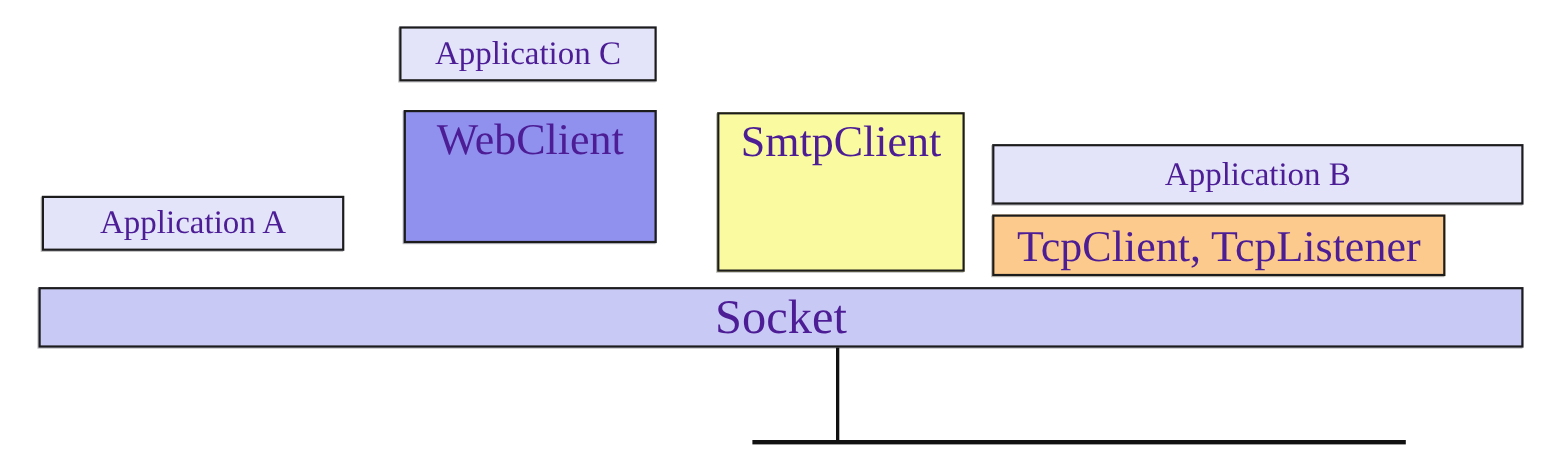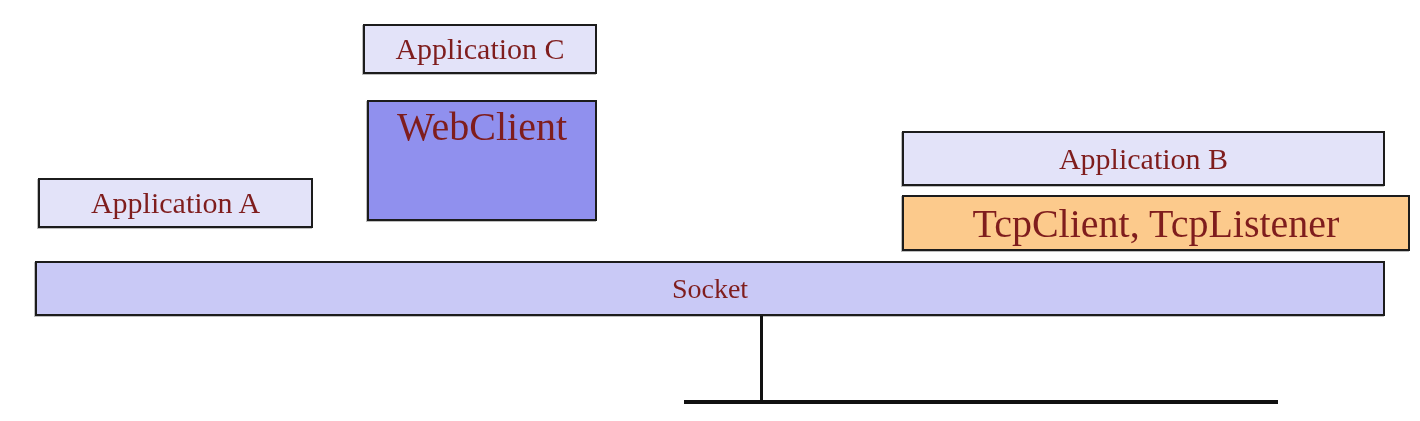--- a/index.html
+++ b/index.html
@@ -2,21 +2,21 @@
 <html><head>
 <meta charset="utf-8">
 <style>
   html, body { margin: 0; padding: 0; background: #ffffff; }
   .canvas {
     position: relative;
     width: 1420px;
     height: 421px;
     background: #ffffff;
     font-family: "Liberation Serif", serif;
-    color: #7f1d1d;
+    color: #4c1d95;
     overflow: hidden;
   }
   .box {
     position: absolute;
     box-sizing: border-box;
     border: 2px solid #1c1c1c;
     display: flex;
     align-items: center;
     justify-content: center;
     white-space: nowrap;
@@ -26,22 +26,22 @@
 
   .app-label   { font-size: 30px; }
   .class-label { font-size: 40px; }
 
   .app-a { left: 38px;  top: 178px; width: 275px; height: 50px; }
   .app-c { left: 363px; top: 24px;  width: 234px; height: 50px; }
   .app-d { left: 651px; top: 24px;  width: 232px; height: 49px; }
   .web   { left: 367px; top: 100px; width: 230px; height: 121px; }
   .smtp  { left: 652px; top: 102px; width: 225px; height: 145px; }
   .app-b { left: 902px; top: 131px; width: 483px; height: 55px; }
-  .tcp   { left: 902px; top: 195px; width: 508px; height: 56px; }
-  .socket{ left: 35px;  top: 261px; width: 1350px; height: 55px; font-size: 28px; }
+  .tcp   { left: 902px; top: 195px; width: 412px; height: 56px; }
+  .socket{ left: 35px;  top: 261px; width: 1350px; height: 55px; font-size: 44px; }
 
   .drop-line {
     position: absolute;
     left: 760px; top: 316px;
     width: 3px; height: 86px;
     background: #111111;
   }
   .bus-line {
     position: absolute;
     left: 684px; top: 400px;
@@ -63,20 +63,23 @@
 
   <div class="box app-label app-c" style="background-color: rgb(227, 227, 249);">
     <span>Application C</span>
   </div>
 
 
   <div class="box class-label top-text web" style="background-color: rgb(144, 144, 238);">
     <span>WebClient</span>
   </div>
 
+  <div class="box class-label top-text smtp" style="background-color: rgb(250, 250, 160);">
+    <span>SmtpClient</span>
+  </div>
 
   <div class="box app-label app-b" style="background-color: rgb(227, 227, 249);">
     <span>Application B</span>
   </div>
 
   <div class="box app-label app-a" style="background-color: rgb(227, 227, 249);">
     <span>Application A</span>
   </div>
 
   <div class="box class-label tcp" style="background-color: rgb(252, 202, 140);">

